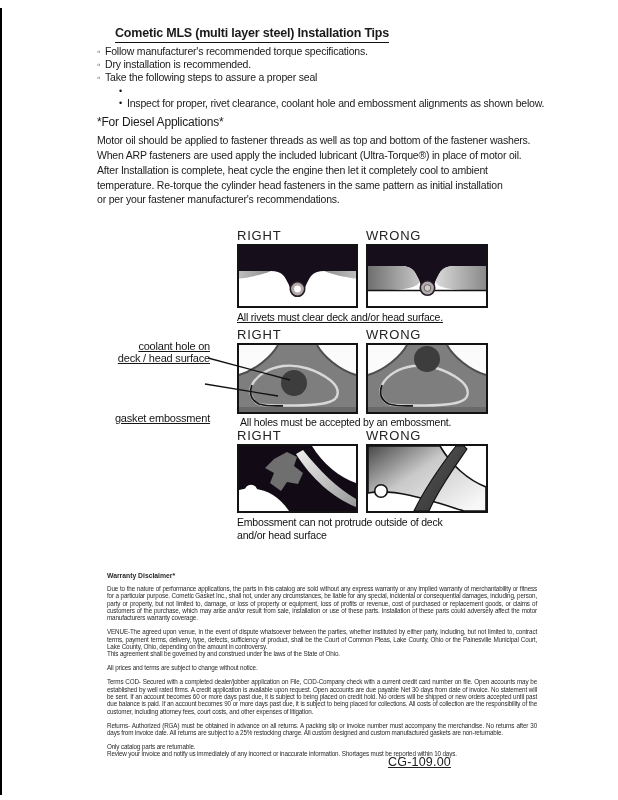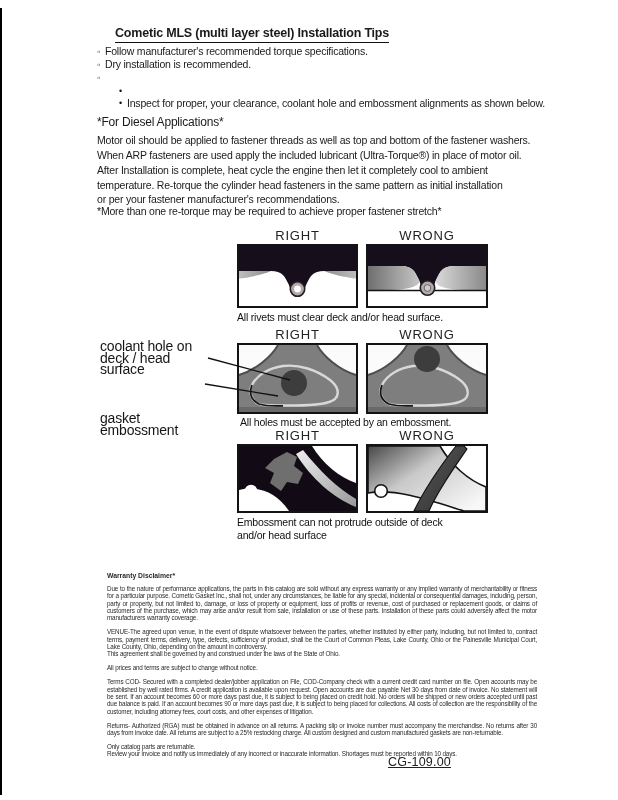--- a/index.html
+++ b/index.html
@@ -10,23 +10,23 @@
   .title{left:115px;top:26px;font-size:12.5px;font-weight:bold;letter-spacing:-0.2px;
          border-bottom:1.6px solid #111;padding-bottom:2px;white-space:nowrap;}
   .tips{left:97px;top:45px;font-size:10.5px;letter-spacing:-0.2px;width:470px;}
   .tip-row{display:flex;line-height:13.2px;}
   .tip-row .mark{width:8px;font-size:10px;color:#333;}
   .sub-row{display:flex;line-height:12.3px;margin-left:22px;}
   .sub-row .mark{width:8px;font-size:9px;color:#111;}
   .h2{left:97px;top:115px;font-size:12px;font-weight:normal;letter-spacing:-0.2px;}
   .body-p{left:97px;width:480px;font-size:10.5px;letter-spacing:-0.2px;line-height:14.6px;white-space:pre-line;}
   .p1{top:133px;} .p2{top:163px;} .note{top:204px;}
-  .dw-label{font-size:13px;letter-spacing:0.8px;color:#222;text-align:center;width:121px;}
+  .dw-label{font-size:13px;letter-spacing:0.8px;color:#222;text-align:left;width:121px;}
   .caption{font-size:10.5px;letter-spacing:-0.2px;color:#111;white-space:pre-line;line-height:12.5px;}
-  .side-label{font-size:14px;letter-spacing:-0.2px;white-space:pre-line;line-height:11.5px;color:#161616;}
+  .side-label{font-size:11px;letter-spacing:-0.2px;text-align:right;white-space:pre-line;line-height:11.5px;color:#161616;text-decoration:underline;}
   .figbox{display:block;}
   .warranty{left:107px;top:572px;width:430px;color:#2a2a2a;}
   .warranty h3{margin:0 0 6px 0;font-size:6.8px;font-weight:bold;}
   .warranty p{margin:0 0 6.8px 0;font-size:6.3px;line-height:7.3px;letter-spacing:-0.15px;
               text-align:justify;white-space:pre-line;}
   .footer-code{left:388px;top:755px;font-size:12.5px;letter-spacing:0.2px;color:#222;text-decoration:underline;}
 </style>
 </head>
 <body>
 
@@ -40,37 +40,37 @@
     <div class="tip-row">
       <span class="mark">◦</span>
       <span>Follow manufacturer's recommended torque specifications.</span>
     </div>
     <div class="tip-row">
       <span class="mark">◦</span>
       <span>Dry installation is recommended.</span>
     </div>
     <div class="tip-row">
       <span class="mark">◦</span>
+      <span>Take the following steps to assure a proper seal</span>
     </div>
     <div class="sub-row">
       <span class="mark">•</span>
     </div>
     <div class="sub-row">
       <span class="mark">•</span>
-      <span>Inspect for proper, your clearance, coolant hole and embossment alignments as shown below.</span>
+      <span>Inspect for proper, rivet clearance, coolant hole and embossment alignments as shown below.</span>
     </div>
   </div>
 
   <div class="abs h2">*For Diesel Applications*</div>
   <div class="abs body-p p1">Motor oil should be applied to fastener threads as well as top and bottom of the fastener washers.
 When ARP fasteners are used apply the included lubricant (Ultra-Torque®) in place of motor oil.</div>
   <div class="abs body-p p2">After Installation is complete, heat cycle the engine then let it completely cool to ambient
 temperature. Re-torque the cylinder head fasteners in the same pattern as initial installation
 or per your fastener manufacturer's recommendations.</div>
-  <div class="abs body-p note">*More than one re-torque may be required to achieve proper fastener stretch*</div>
 
   <div class="abs dw-label" style="left:237px;top:228px;">RIGHT</div>
   <div class="abs dw-label" style="left:366px;top:228px;width:122px;">WRONG</div>
 
   <svg class="abs figbox" style="left:237px;top:244px;" width="121" height="64" viewBox="0 0 121 64">
     <defs>
       <linearGradient id="g1L" x1="0" y1="0" x2="1" y2="0">
           <stop offset="0" stop-color="#bdbdbd"></stop>
           <stop offset="1" stop-color="#8e8e8e"></stop>
         </linearGradient>
@@ -100,21 +100,21 @@
     </defs>
     <rect x="1" y="1" width="120" height="62" fill="#fff" stroke="#131313" stroke-width="2"></rect>
     <path d="M2 2 H120 V22 H88 C77 22 74.5 27 70.5 35 C67.5 41.5 68 46.5 61.5 46.5 C55 46.5 55.5 41.5 52.5 35 C48.5 27 46 22 35 22 H2 Z" fill="#160f1b"></path>
     <path d="M2 22 H35 C46 22 48.5 27 52.5 35 L53.8 38 C50 44 40 46.5 2 46.5 Z" fill="url(#g2L)"></path>
     <path d="M120 22 H88 C77 22 74.5 27 70.5 35 L69.2 38 C73 44 83 46.5 120 46.5 Z" fill="url(#g2R)"></path>
     <line x1="2" y1="46.5" x2="120" y2="46.5" stroke="#131313" stroke-width="1.4"></line>
     <circle cx="61.5" cy="44" r="7.2" fill="#b3abab" stroke="#241d28" stroke-width="1.6"></circle>
     <circle cx="61.5" cy="44" r="3.4" fill="#cfc9c9" stroke="#6b6464" stroke-width="1"></circle>
   </svg>
 
-  <div class="abs caption" style="left:237px;top:311px;">All rivets must clear deck and/or head surface.</div>
+  <div class="abs caption" style="left:237px;top:311px;text-decoration:underline;">All rivets must clear deck and/or head surface.</div>
 
   <div class="abs dw-label" style="left:237px;top:327px;">RIGHT</div>
   <div class="abs dw-label" style="left:366px;top:327px;width:122px;">WRONG</div>
 
   <div class="abs side-label" style="left:100px;top:341px;width:110px;">coolant hole on
 deck / head surface</div>
   <div class="abs side-label" style="left:100px;top:377px;width:110px;margin-top:36px;">gasket embossment</div>
 
   <svg class="abs figbox" style="left:237px;top:343px;" width="121" height="71" viewBox="0 0 121 71">
     <rect x="1" y="1" width="119" height="69" fill="#7e7e7e" stroke="#131313" stroke-width="2"></rect>

